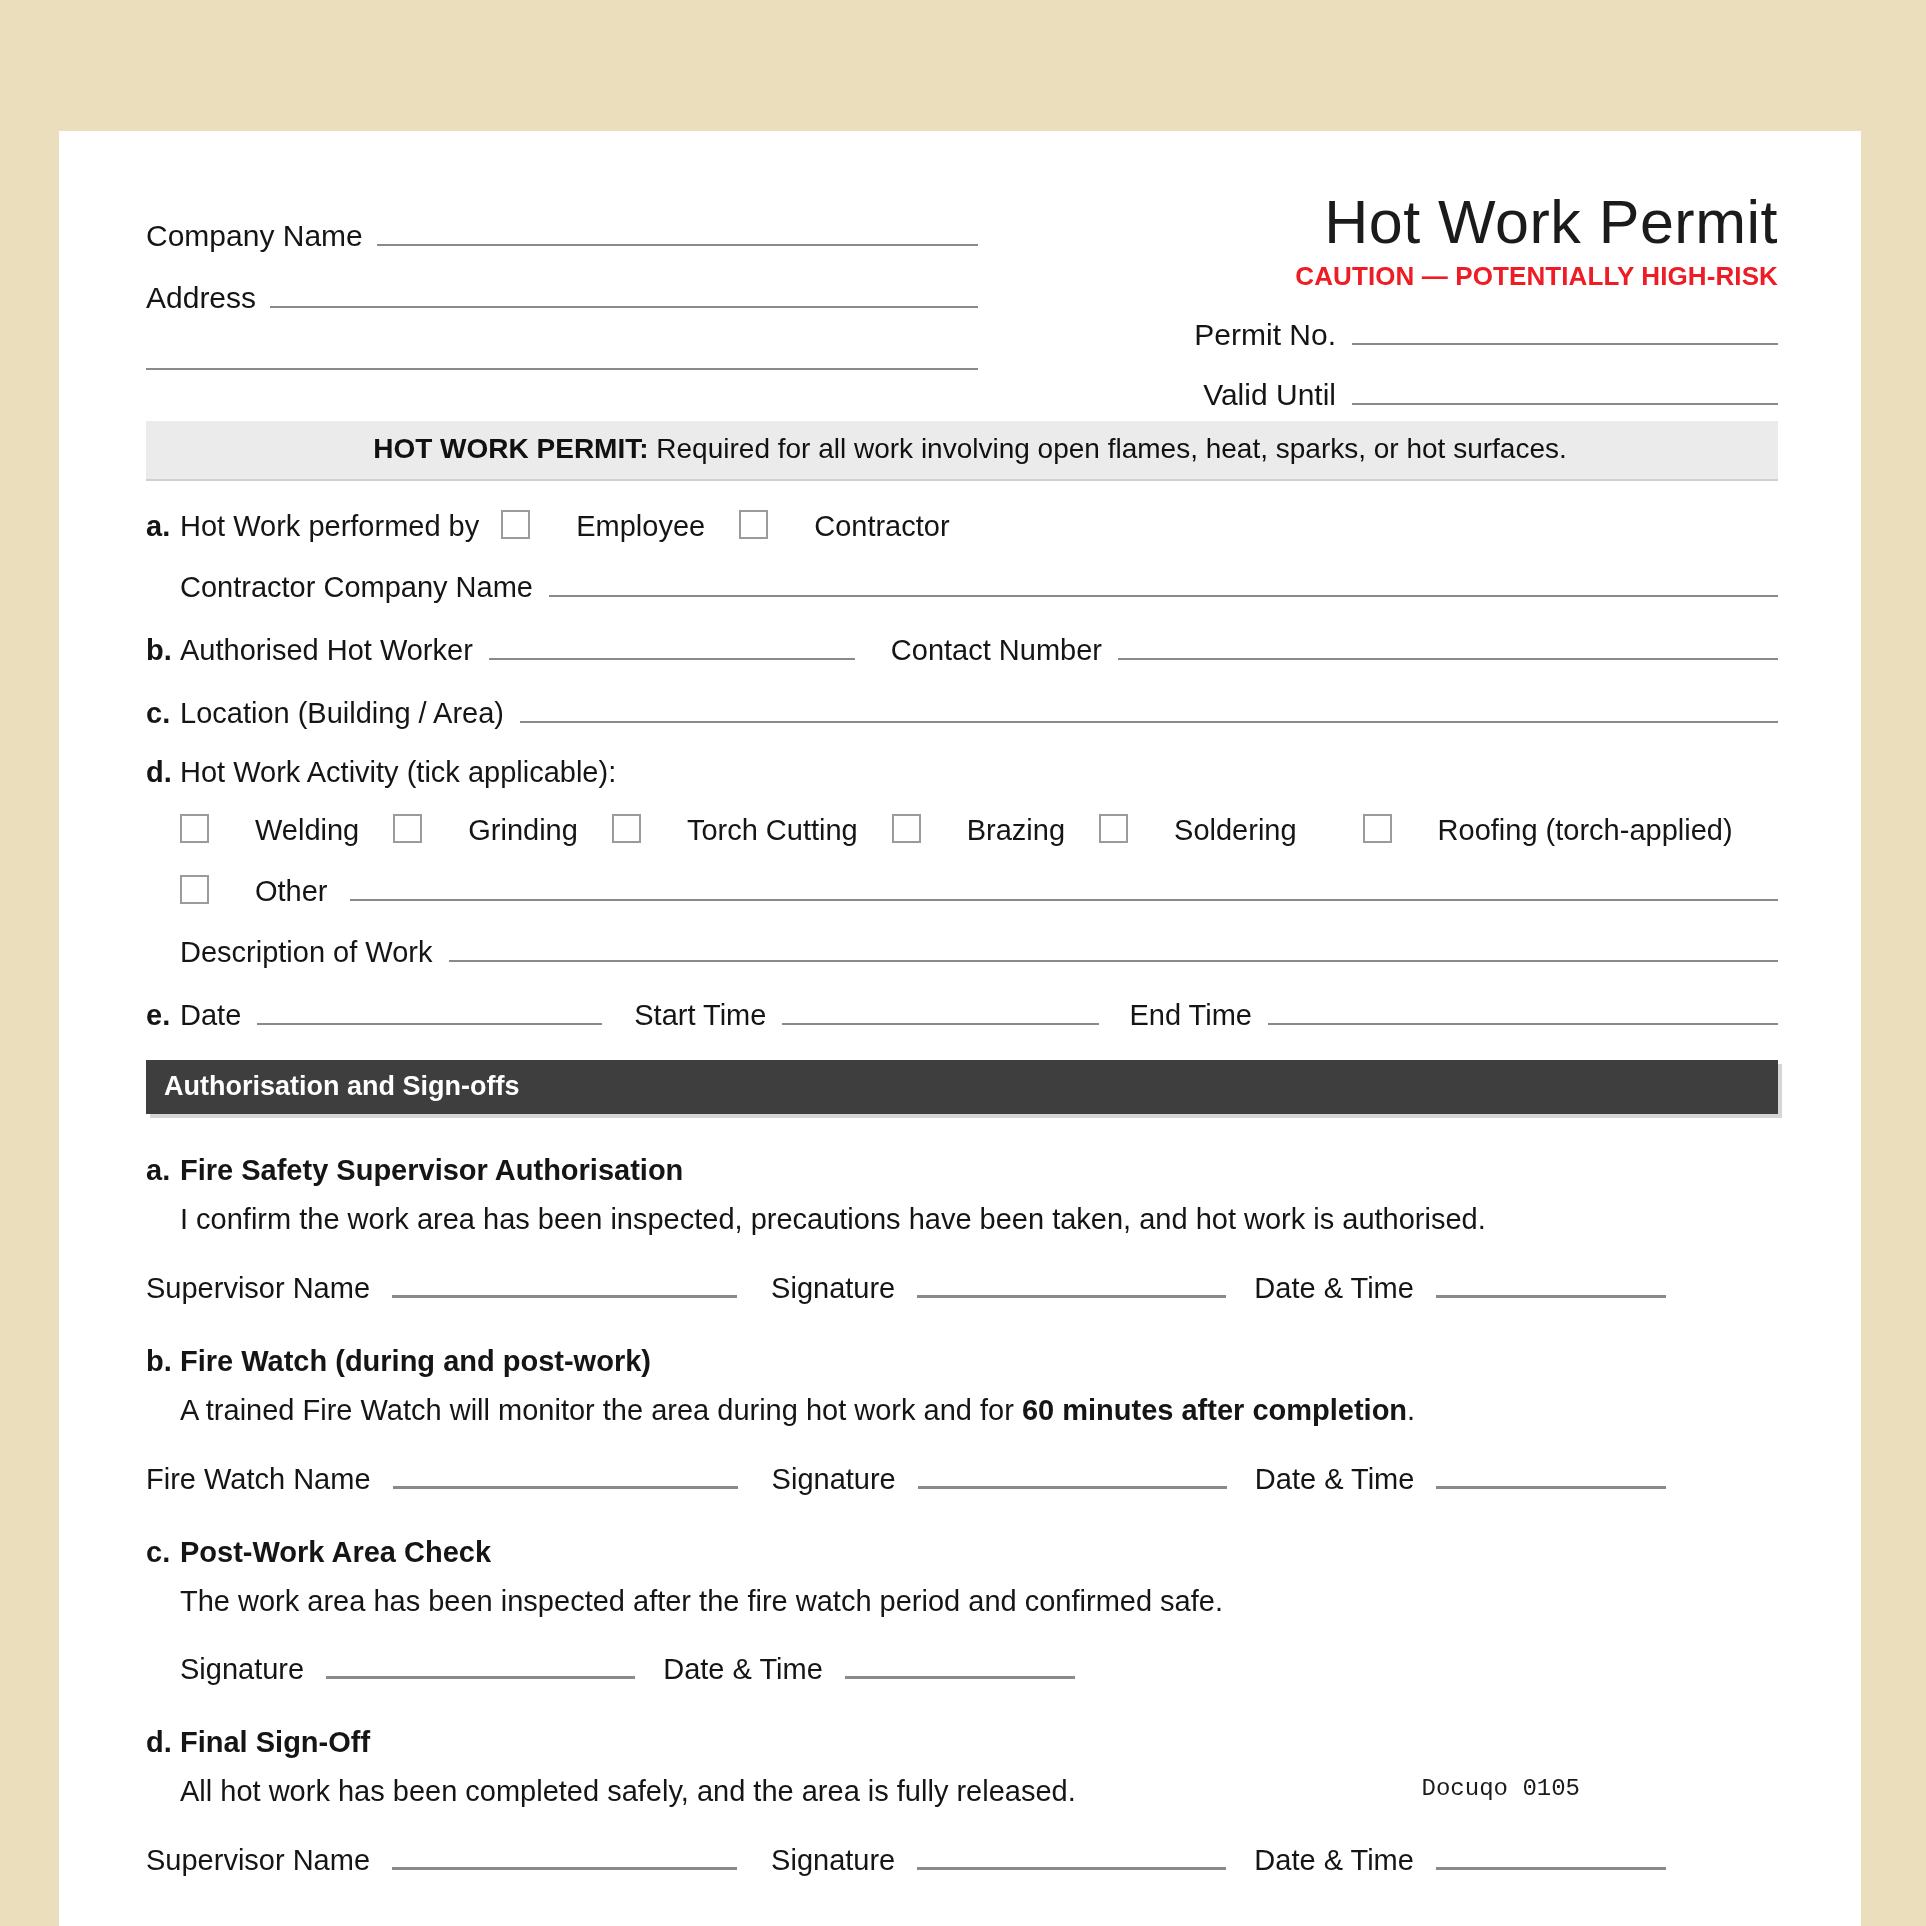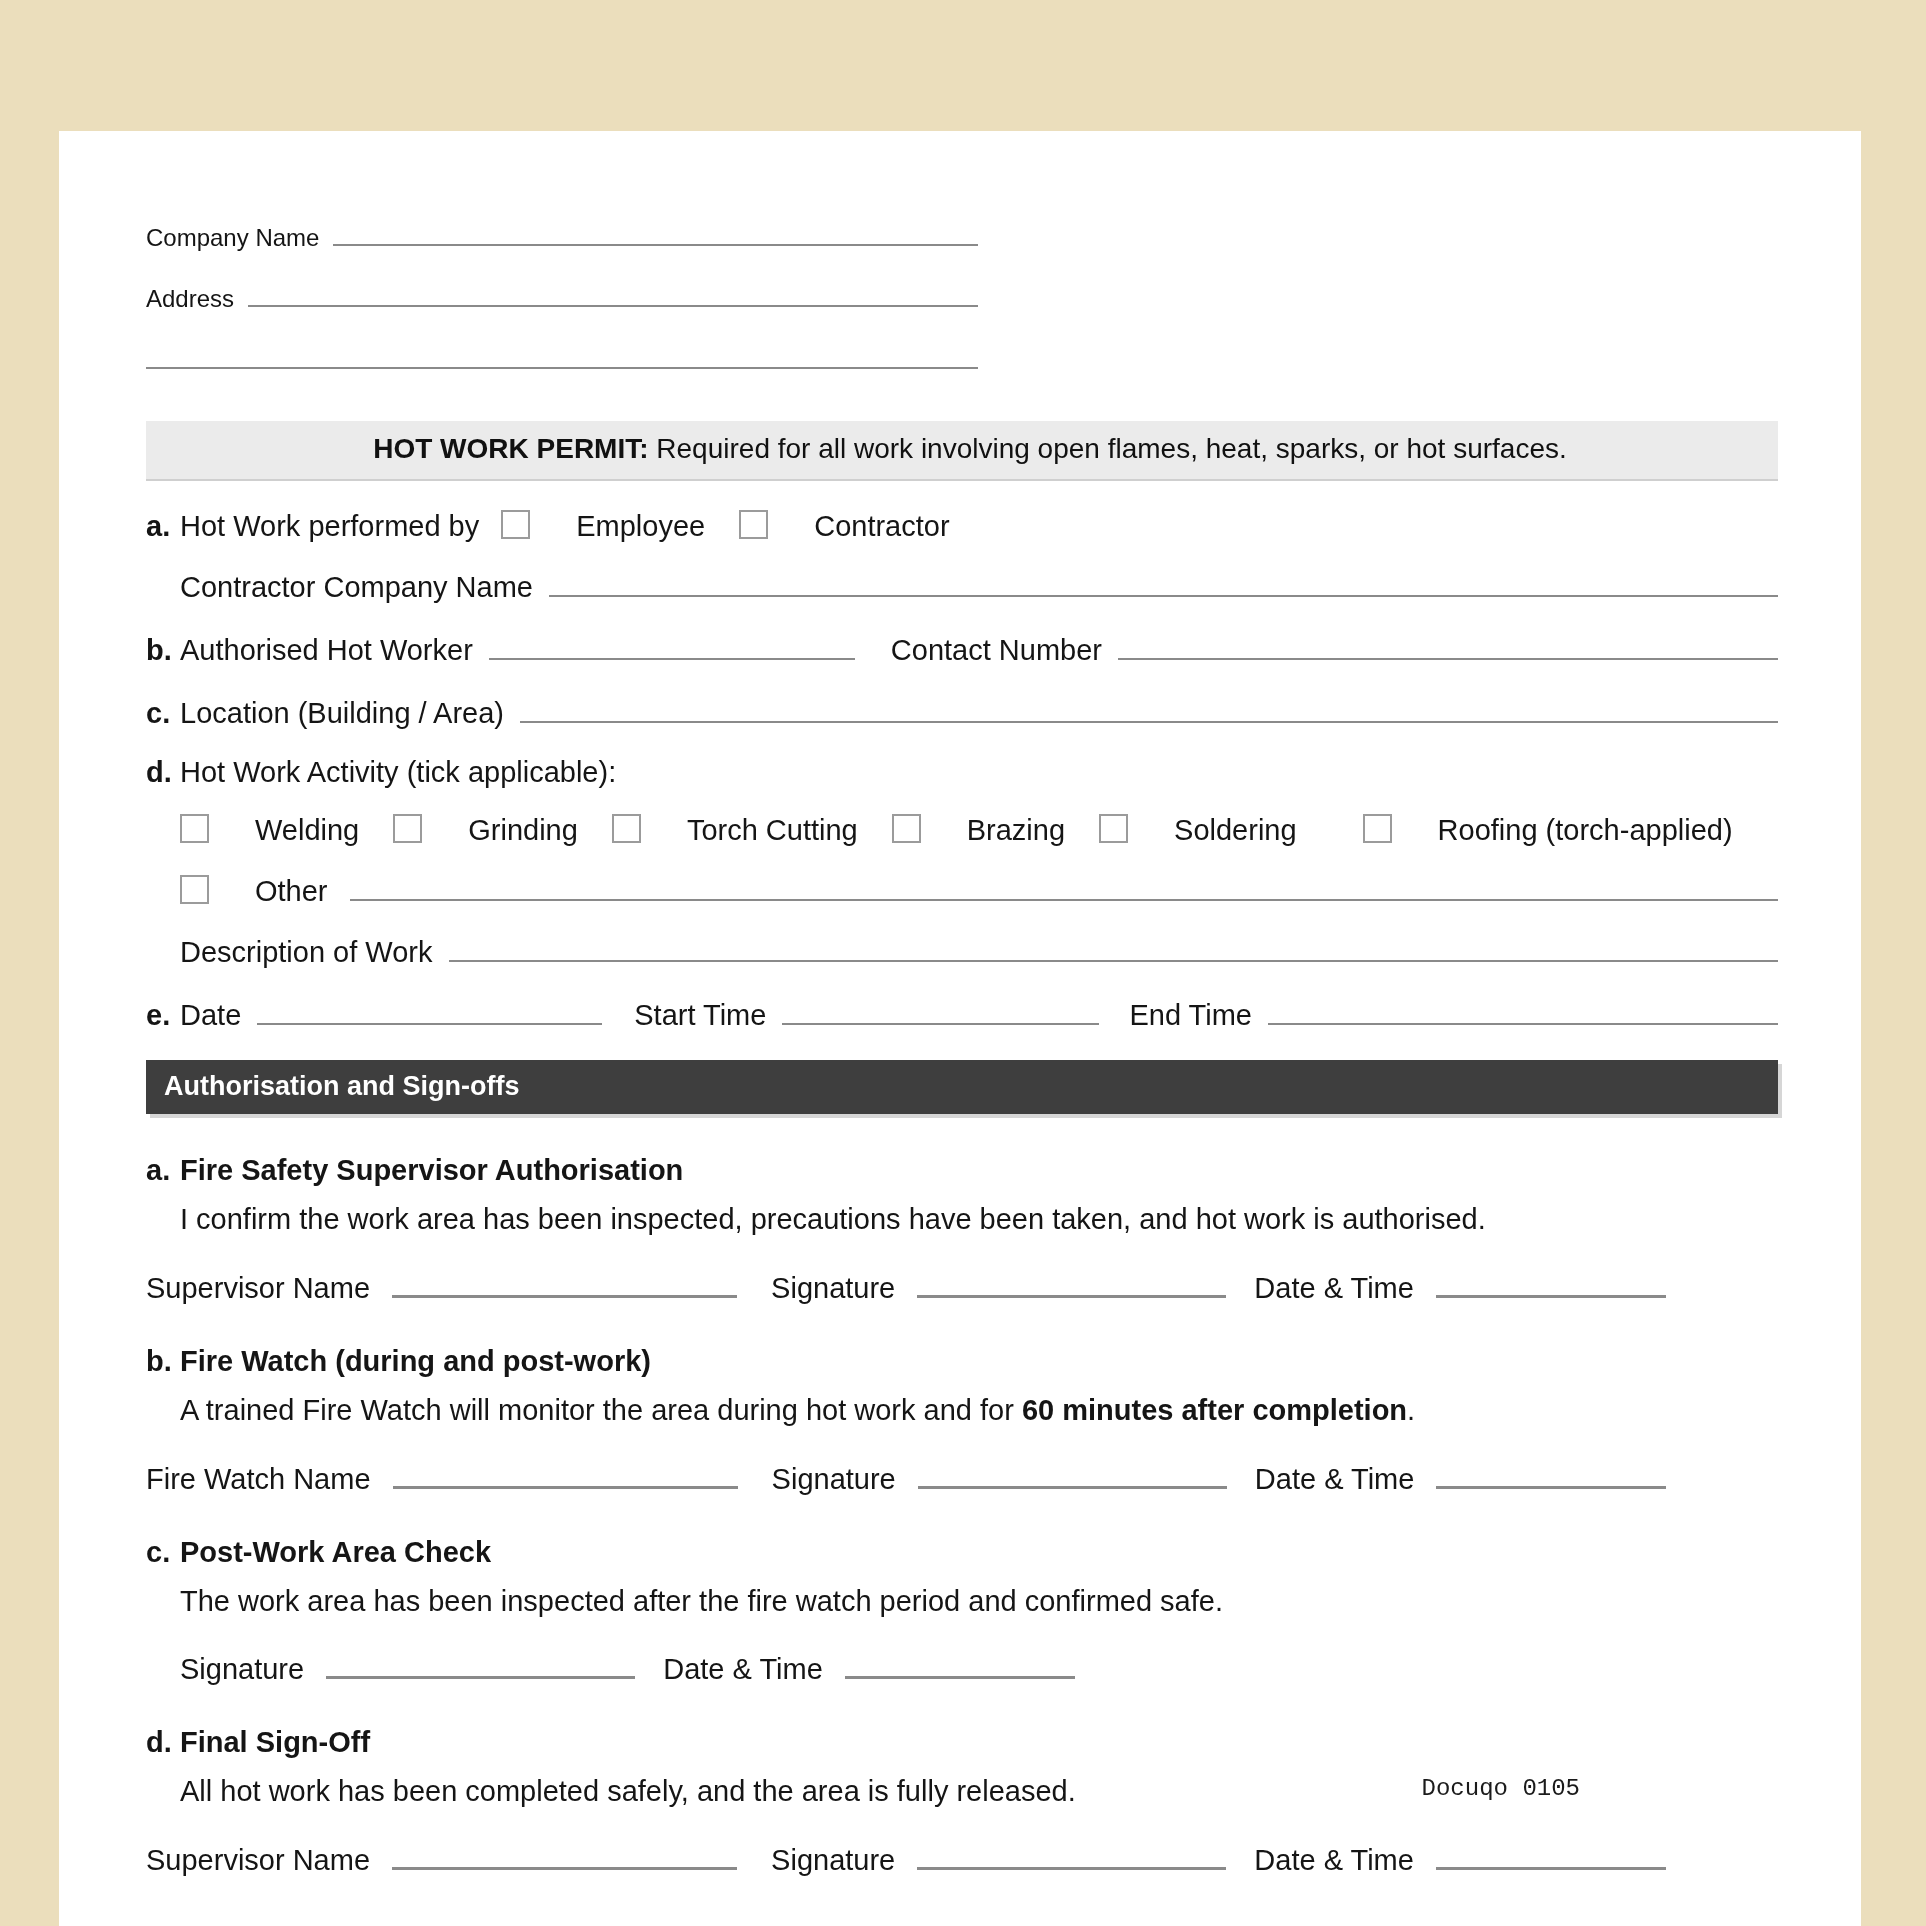--- a/index.html
+++ b/index.html
@@ -43,21 +43,21 @@
     left: 0;
     top: 24px;
     width: 832px;
   }
   .field-row {
     display: flex;
     align-items: baseline;
     margin-bottom: 24px;
   }
   .fld-label {
-    font-size: 24px;
+    font-size: 30px;
     color: #151515;
     white-space: nowrap;
     line-height: 1.1;
   }
   .fld-line {
     flex: 1 1 auto;
     border-bottom: 2px solid #8a8a8a;
     height: 30px;
     margin-left: 14px;
   }
@@ -247,20 +247,32 @@
         </div>
         <div class="field-row">
           <span class="fld-label">Address</span>
           <span class="fld-line"></span>
         </div>
         <div class="field-row">
           <span class="fld-line nolabel"></span>
         </div>
       </div>
 
+      <div class="hdr-right">
+        <div class="doc-title">Hot Work Permit</div>
+        <div class="doc-caution">CAUTION — POTENTIALLY HIGH-RISK</div>
+        <div class="field-row">
+          <span class="fld-label">Permit No.</span>
+          <span class="fld-line"></span>
+        </div>
+        <div class="field-row">
+          <span class="fld-label">Valid Until</span>
+          <span class="fld-line"></span>
+        </div>
+      </div>
 
     </div>
 
     <div class="notice">
       <b>HOT WORK PERMIT:</b><span> Required for all work involving open flames, heat, sparks, or hot surfaces.</span>
     </div>
 
 
     <div class="item">
       <span class="marker">a.</span>

